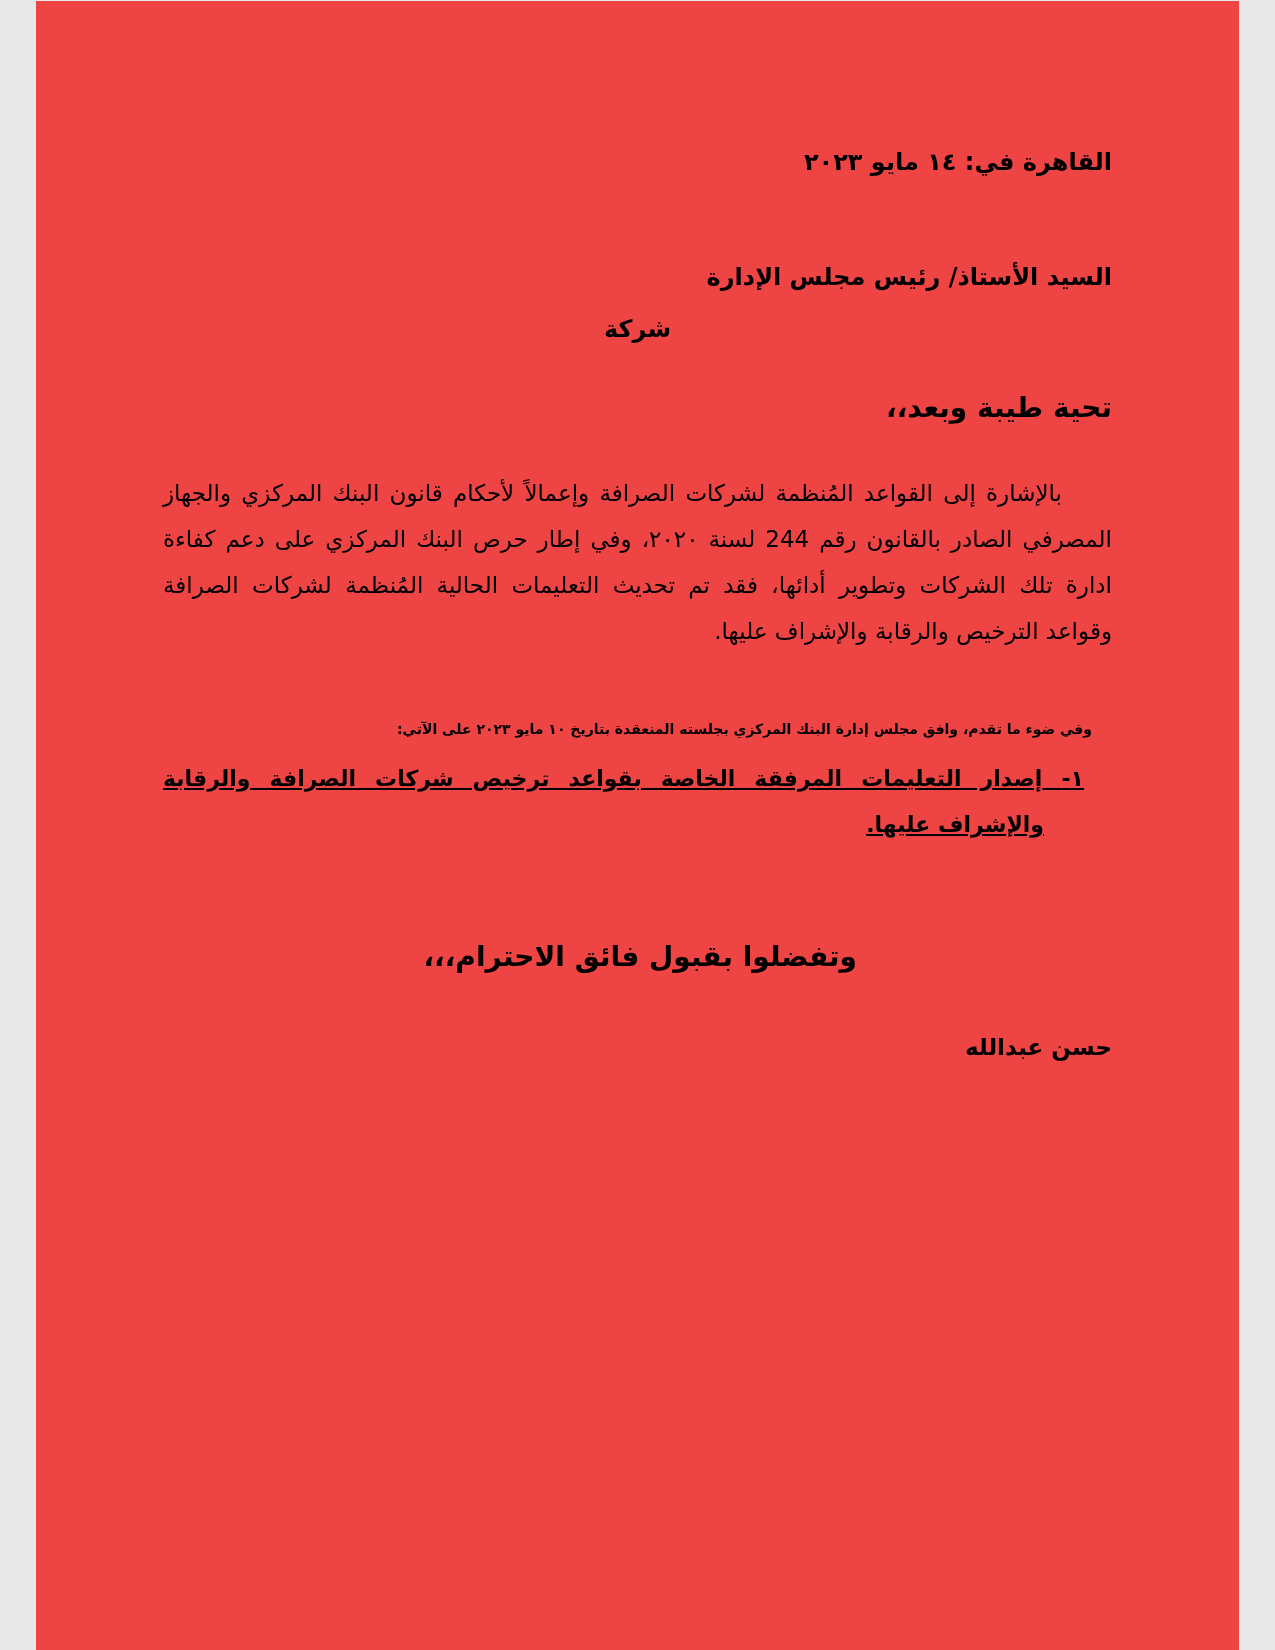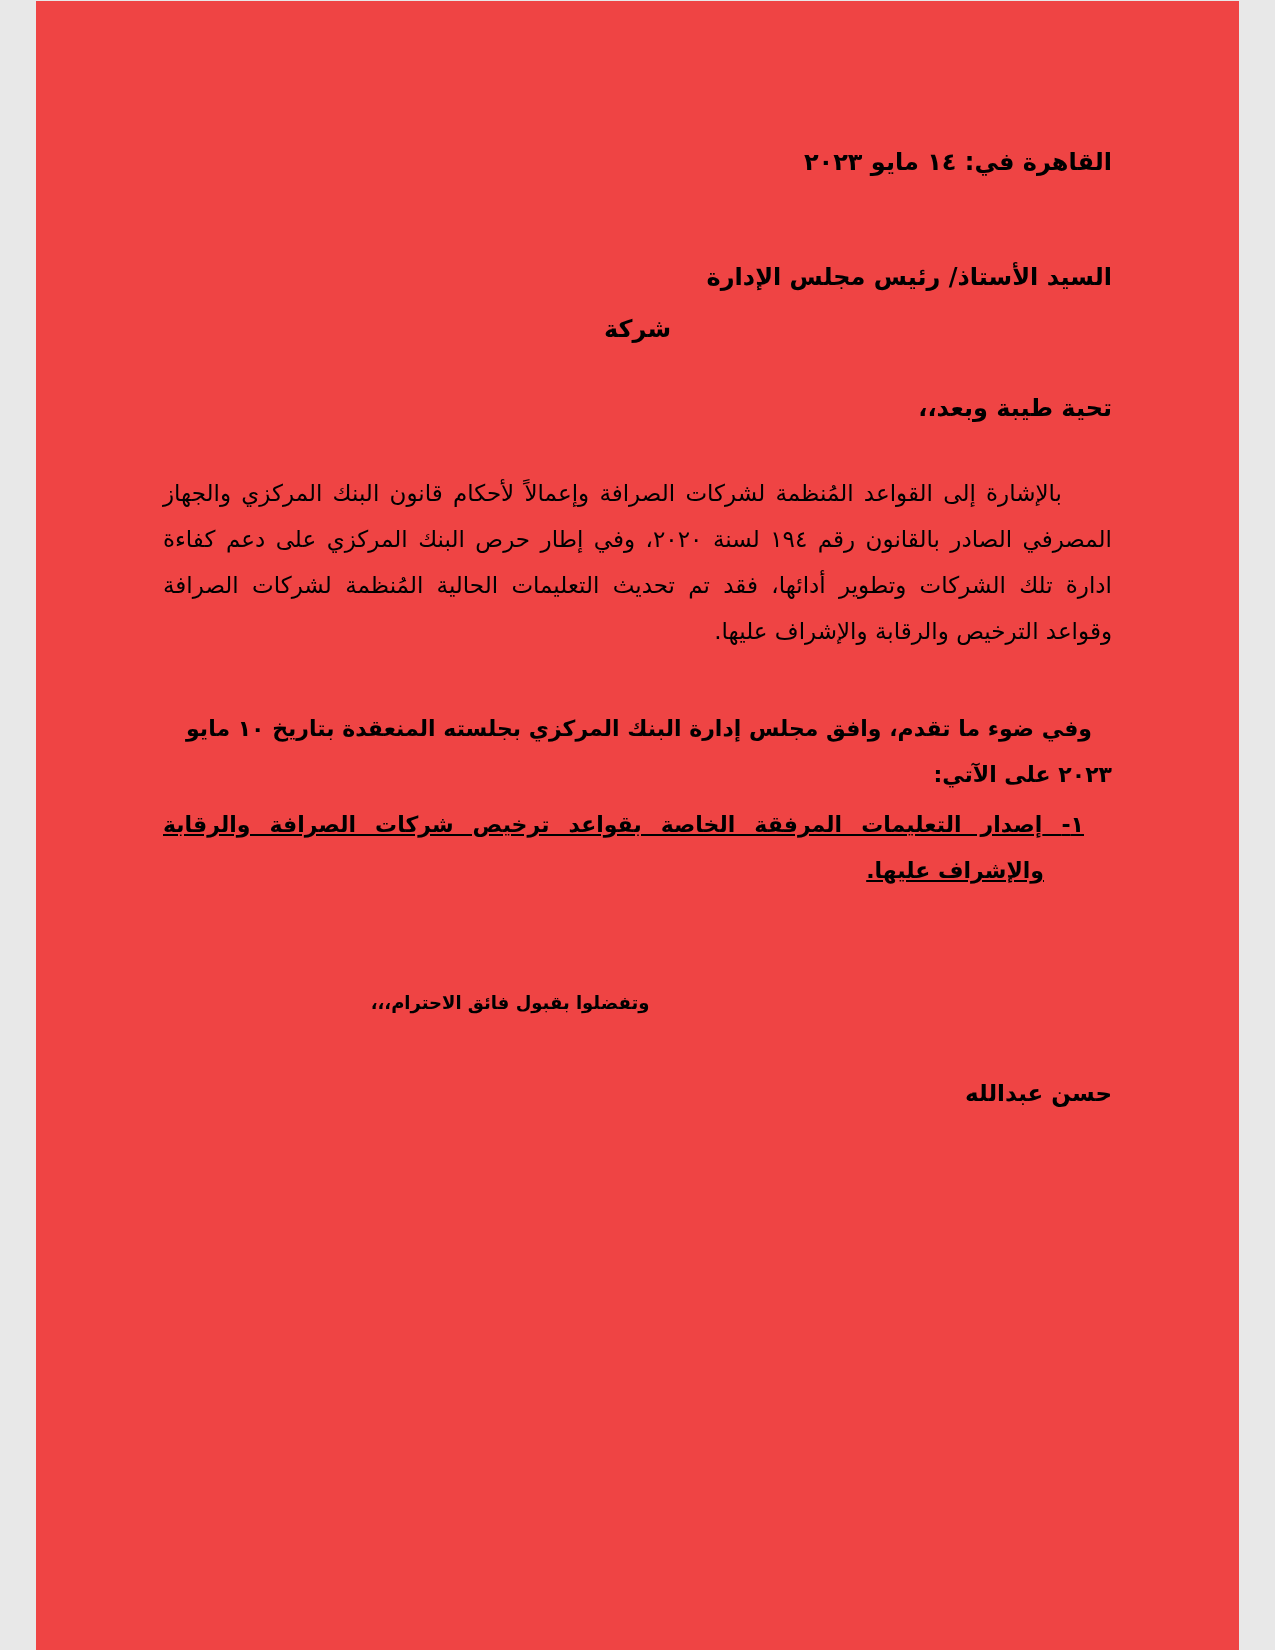--- a/index.html
+++ b/index.html
@@ -41,36 +41,36 @@
     text-align: right;
   }
   .company {
     font-size: 24px;
     font-weight: bold;
     line-height: 52px;
     text-align: center;
   }
   .salutation {
     margin-top: 30px;
-    font-size: 24px;
+    font-size: 28px;
     font-weight: bold;
     line-height: 46px;
     text-align: right;
   }
   .intro {
     margin-top: 39px;
     font-size: 23px;
     font-weight: normal;
     line-height: 46px;
     text-align: justify;
     text-indent: 50px;
   }
   .decision {
     margin-top: 52px;
-    font-size: 22px;
+    font-size: 14px;
     font-weight: bold;
     line-height: 46px;
     text-align: right;
     text-indent: 20px;
   }
   .list {
     margin-top: 4px;
     margin-right: 28px;
     font-size: 22px;
     font-weight: bold;
@@ -89,24 +89,24 @@
     margin-top: 38px;
     padding-right: 60px;
     font-size: 22px;
     font-weight: bold;
     line-height: 46px;
     text-align: right;
   }
   .closing {
     margin-top: 86px;
     padding-right: 255px;
-    font-size: 18px;
+    font-size: 28px;
     font-weight: bold;
     line-height: 46px;
-    text-align: center;
+    text-align: right;
   }
   .signature {
     margin-top: 47px;
     font-size: 23px;
     font-weight: bold;
     line-height: 40px;
     text-align: right;
     padding-left: 745px; 
     white-space: nowrap;
   }
@@ -118,21 +118,21 @@
   <div class="content">
 
     <div class="date-line">القاهرة في: ١٤ مايو ٢٠٢٣</div>
 
     <div class="addressee">السيد الأستاذ/ رئيس مجلس الإدارة</div>
 
     <div class="company">شركة</div>
 
     <div class="salutation">تحية طيبة وبعد،،</div>
 
-    <div class="intro">بالإشارة إلى القواعد المُنظمة لشركات الصرافة وإعمالاً لأحكام قانون البنك المركزي والجهاز المصرفي الصادر بالقانون رقم ١٩٤ لسنة ٢٠٢٠، وفي إطار حرص البنك المركزي على دعم كفاءة ادارة تلك الشركات وتطوير أدائها، فقد تم تحديث التعليمات الحالية المُنظمة لشركات الصرافة وقواعد الترخيص والرقابة والإشراف عليها.</div>
+    <div class="intro">بالإشارة إلى القواعد المُنظمة لشركات الصرافة وإعمالاً لأحكام قانون البنك المركزي والجهاز المصرفي الصادر بالقانون رقم 244 لسنة ٢٠٢٠، وفي إطار حرص البنك المركزي على دعم كفاءة ادارة تلك الشركات وتطوير أدائها، فقد تم تحديث التعليمات الحالية المُنظمة لشركات الصرافة وقواعد الترخيص والرقابة والإشراف عليها.</div>
 
     <div class="decision">وفي ضوء ما تقدم، وافق مجلس إدارة البنك المركزي بجلسته المنعقدة بتاريخ ١٠ مايو ٢٠٢٣ على الآتي:</div>
 
     <div class="list">
       <div class="list-item">
         <span class="num">١-</span>
         <span>إصدار التعليمات المرفقة الخاصة بقواعد ترخيص شركات الصرافة والرقابة والإشراف عليها.</span>
       </div>
     </div>
 

